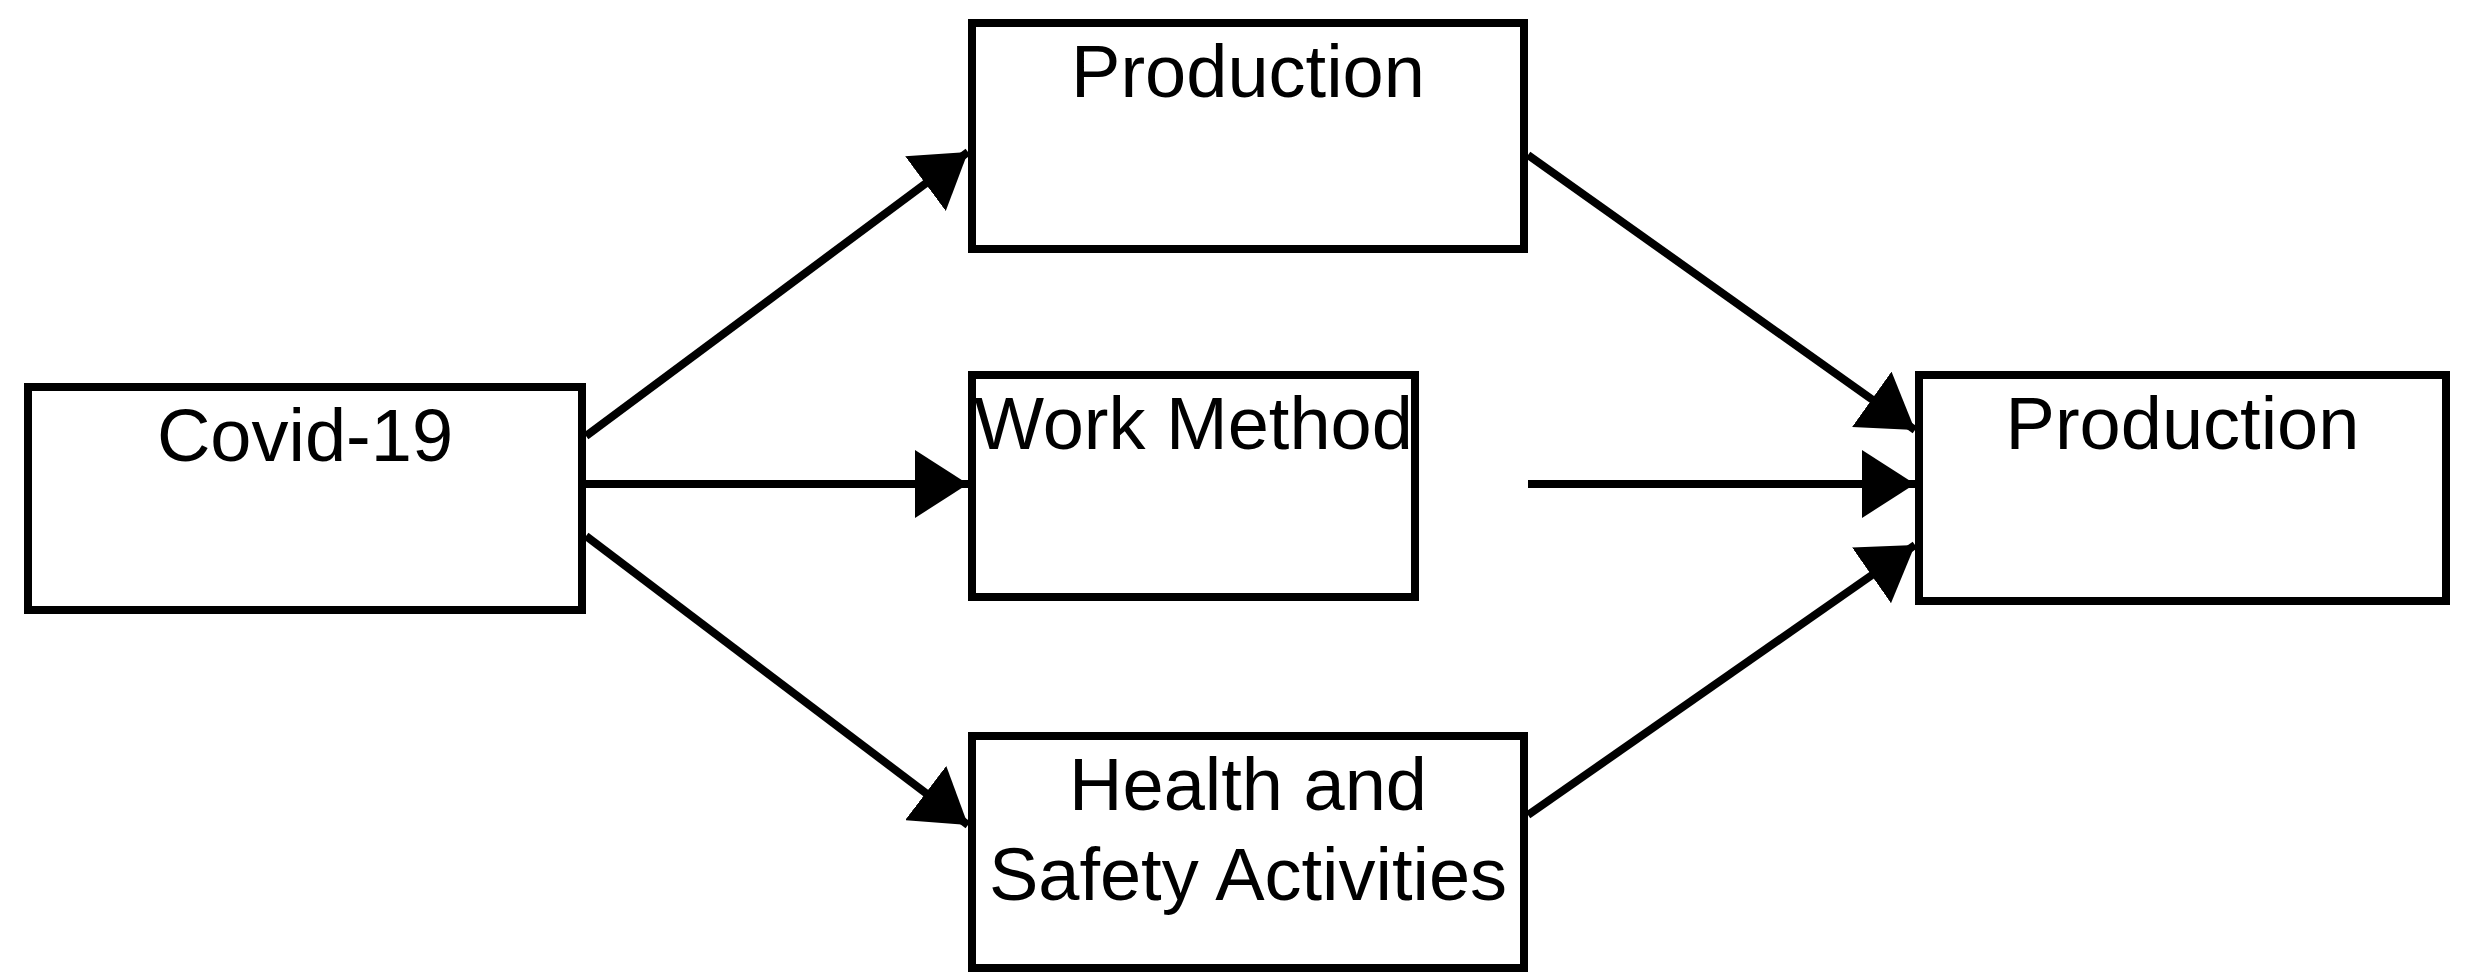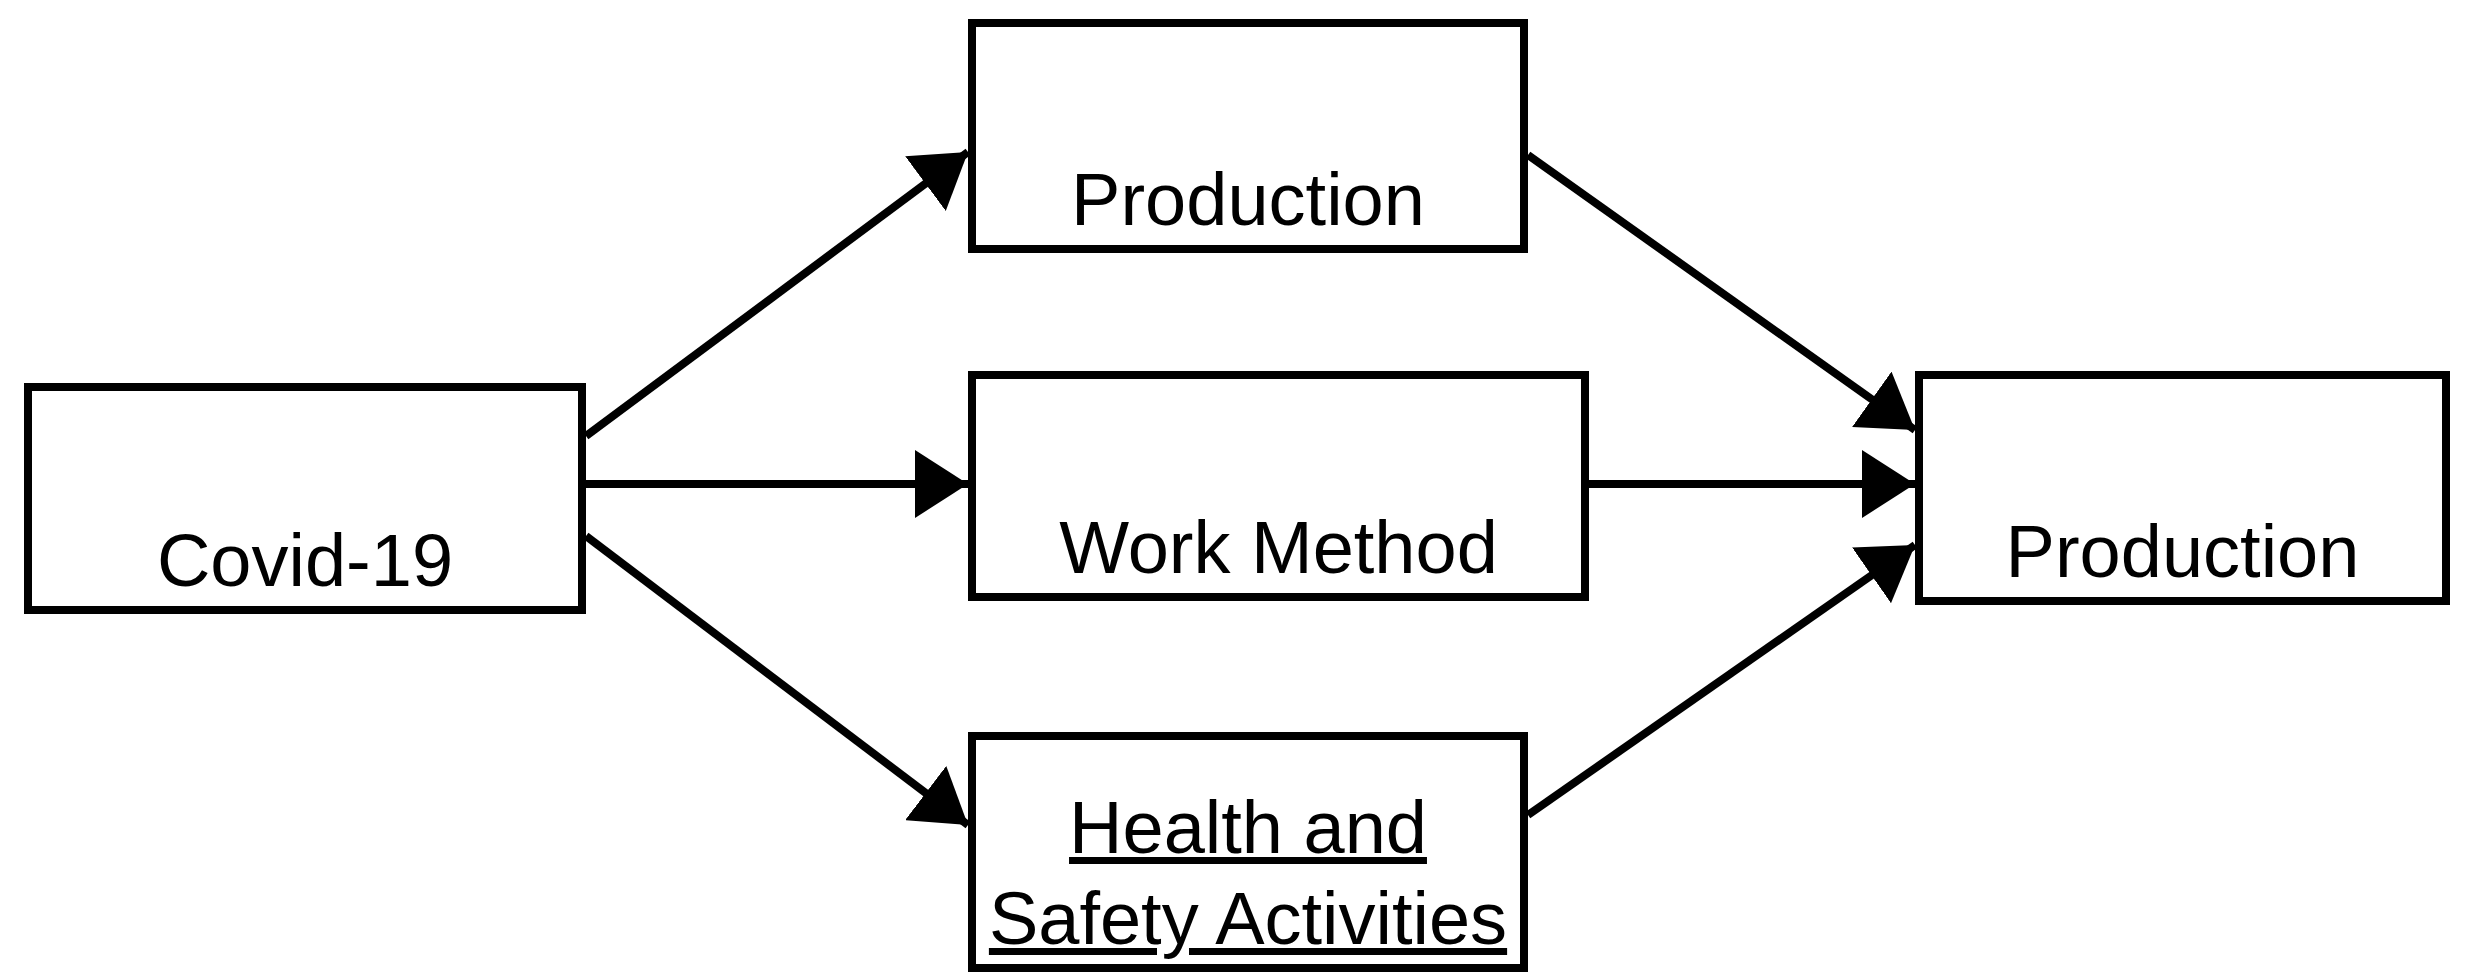--- a/index.html
+++ b/index.html
@@ -27,32 +27,32 @@
     stroke-width: 8;
   }
   .node {
     position: absolute;
     box-sizing: border-box;
     border: 8px solid #000000;
     background: #ffffff;
     display: flex;
     flex-direction: column;
     align-items: center;
-    justify-content: flex-end;
+    justify-content: flex-start;
     text-align: center;
     font-size: 74px;
     line-height: 1.22;
     color: #000000;
     white-space: nowrap;
   }
   .node-line { display: block; }
   #node-covid         { left: 24px;   top: 373px; width: 562px; height: 231px; margin-top: 10px; }
   #node-production    { left: 968px;  top: 19px;  width: 560px; height: 234px; }
-  #node-work-method   { left: 968px;  top: 371px; width: 621px; height: 230px; }
-  #node-health-safety { left: 968px;  top: 732px; width: 560px; height: 240px; text-decoration: underline; }
+  #node-work-method   { left: 968px;  top: 371px; width: 451px; height: 230px; }
+  #node-health-safety { left: 968px;  top: 732px; width: 560px; height: 240px; }
   #node-workplace     { left: 1915px; top: 371px; width: 535px; height: 234px; }
 </style>
 </head>
 <body>
 
 <div class="canvas">
 
   <svg class="edges-layer" viewBox="0 0 2479 977" xmlns="http://www.w3.org/2000/svg">
     <defs>
       <marker id="arrowhead" viewBox="0 0 53 68" refX="53" refY="34" markerWidth="53" markerHeight="68" orient="auto" markerUnits="userSpaceOnUse">

